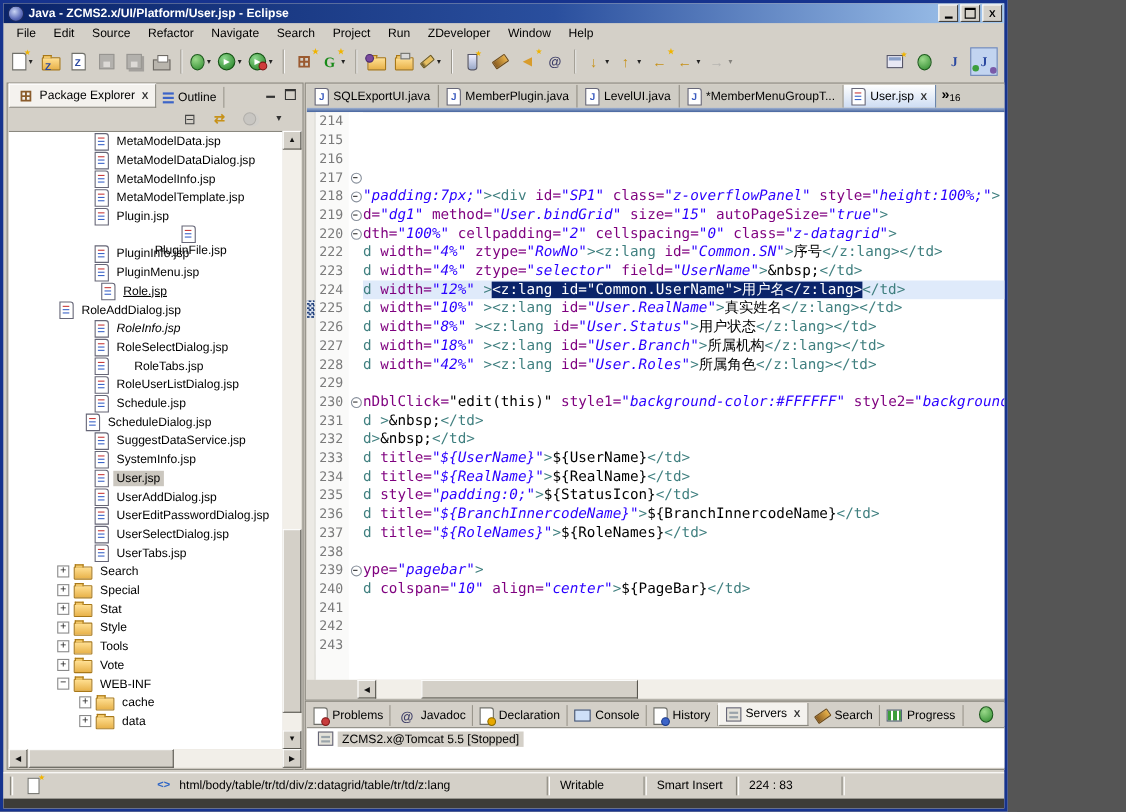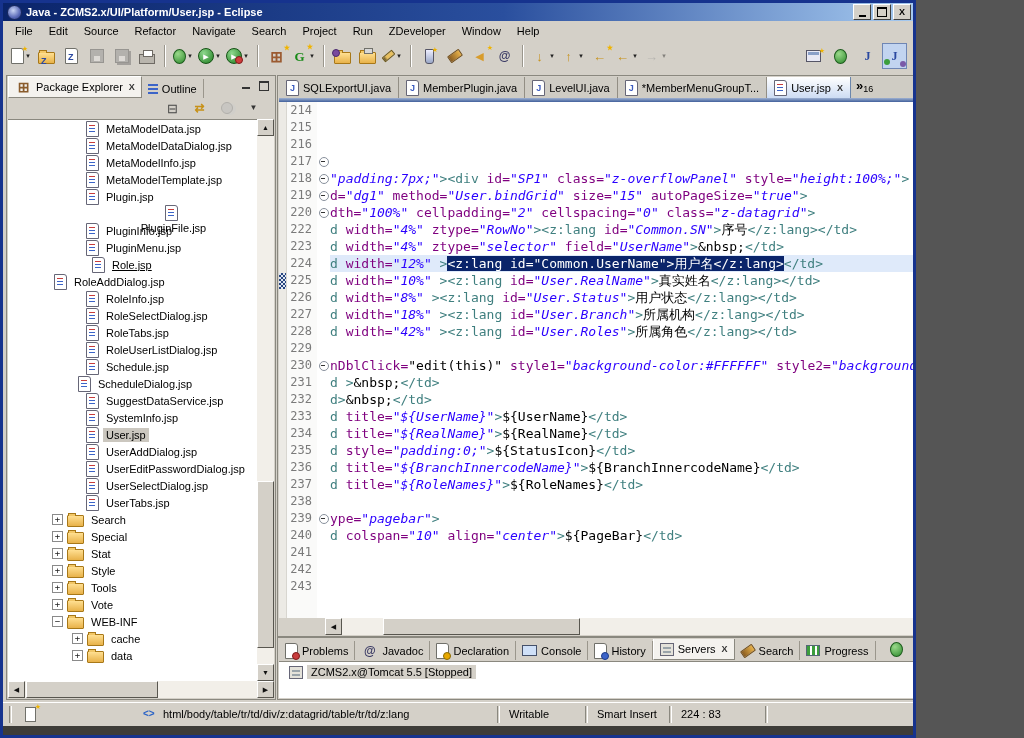--- a/index.html
+++ b/index.html
@@ -140,21 +140,21 @@
   display:flex;align-items:center;justify-content:center;font-size:7px;color:#111}
 .sthumb{position:absolute;background:#d4d0c8;border:1px solid;border-color:#fff #58564f #58564f #fff}
 #overview{position:absolute;right:1px;top:26px;width:11px;bottom:18px;background:#eceae4;border-left:1px solid #c8c6c0}
 .ovm{position:absolute;left:1px;width:8px}
 
 
 #bt-tabs{position:absolute;left:1px;top:1px;right:1px;height:21px;display:flex;align-items:flex-end;background:#d4d0c8;overflow:hidden}
 #bt-actions{display:flex;align-items:center;height:21px;margin-left:8px;gap:2px}
 #bt-corner{position:absolute;right:4px;top:2px;display:flex;align-items:center;gap:3px;z-index:5}
 #bt-content{position:absolute;left:1px;top:23px;right:1px;bottom:1px;background:#fff;border-top:1px solid #8a887f}
-.srow{display:flex;align-items:flex-end;padding:3px 0 0 10px}
+.srow{display:flex;align-items:flex-start;padding:3px 0 0 10px}
 .slab{background:#d4d0c8;padding:1px 4px;margin-left:4px}
 
 
 #statusbar{position:absolute;left:0;right:0;top:699px;height:24px;background:#d4d0c8;border-top:1px solid #fff}
 .ssep{position:absolute;top:3px;width:1px;height:17px;border-left:1px solid #8a887f;border-right:1px solid #fff}
 .sfield{position:absolute;top:5px;white-space:nowrap}
 .ic-fastview{position:absolute;left:22px;top:4px;width:9px;height:13px;background:#fff;border:1px solid #70706a}
 .ic-fastview::after{content:"★";position:absolute;top:-5px;right:-6px;font-size:7px;color:#f0b400}
 .tagmark{color:#2b63c6;font-weight:bold;font-size:10px}
 #darkstrip{position:absolute;left:0;right:0;top:723px;height:9px;background:#3d3c38}
@@ -367,29 +367,29 @@
           <span class="tlab">PluginMenu.jsp</span>
         </div>
         <div class="trow" style="padding-left: 84px; text-decoration: underline;">
           <span class="ic-jsp"></span>
           <span class="tlab">Role.jsp</span>
         </div>
         <div class="trow" style="padding-left: 46px;">
           <span class="ic-jsp"></span>
           <span class="tlab">RoleAddDialog.jsp</span>
         </div>
-        <div class="trow" style="padding-left: 78px;">
+        <div class="trow" style="padding-left: 78px; font-style: italic;">
           <span class="ic-jsp"></span>
           <span class="tlab">RoleInfo.jsp</span>
         </div>
         <div class="trow" style="padding-left: 78px;">
           <span class="ic-jsp"></span>
           <span class="tlab">RoleSelectDialog.jsp</span>
         </div>
-        <div class="trow" style="padding-left: 78px;">
+        <div class="trow" style="padding-left: 78px; gap: 16px;">
           <span class="ic-jsp"></span>
           <span class="tlab">RoleTabs.jsp</span>
         </div>
         <div class="trow" style="padding-left: 78px;">
           <span class="ic-jsp"></span>
           <span class="tlab">RoleUserListDialog.jsp</span>
         </div>
         <div class="trow" style="padding-left: 78px;">
           <span class="ic-jsp"></span>
           <span class="tlab">Schedule.jsp</span>

